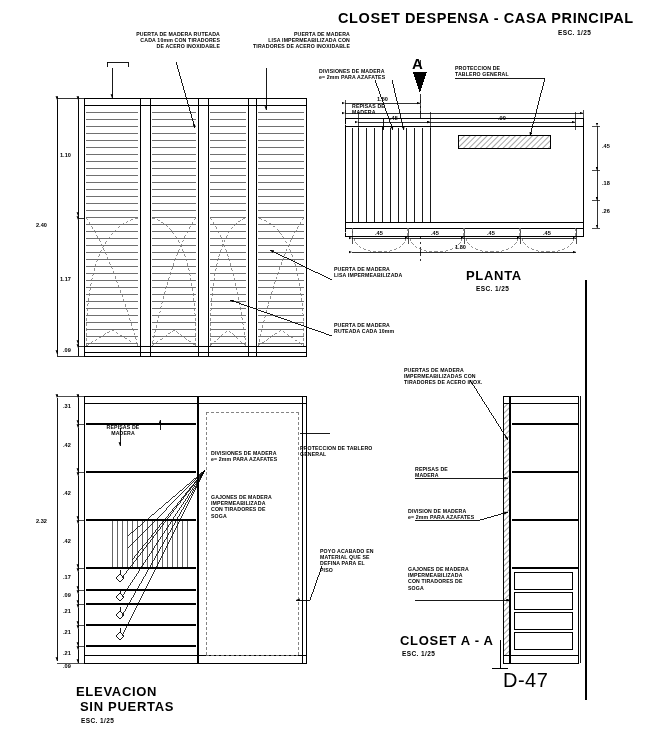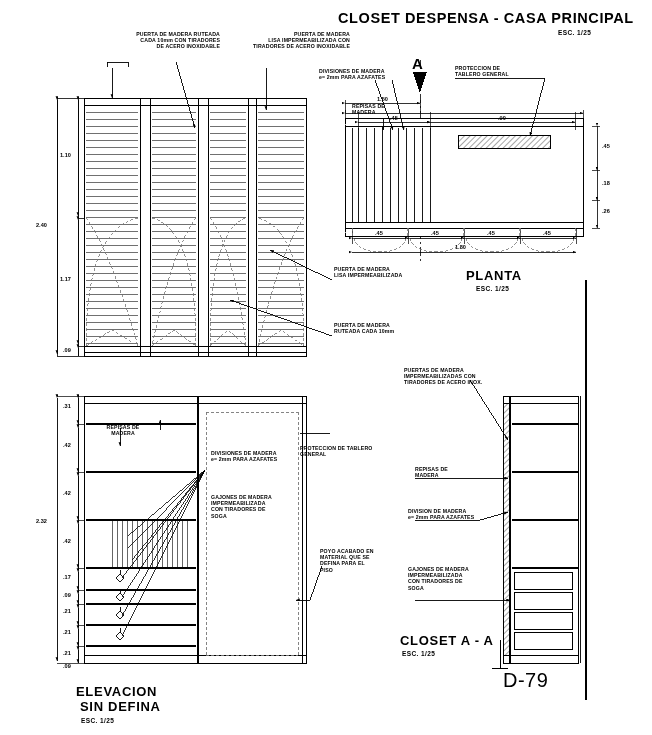--- a/index.html
+++ b/index.html
@@ -535,16 +535,16 @@
 e= 2mm PARA AZAFATES</div>
 <div class="abs note left" style="left:408px;top:566px;width:78px;">GAJONES DE MADERA
 IMPERMEABILIZADA
 CON TIRADORES DE
 SOGA</div>
 
 <div class="abs title-blk" style="left:400px;top:633px;">CLOSET A - A</div>
 <div class="abs title-sub" style="left:402px;top:650px;">ESC. 1/25</div>
 
 <div class="abs title-blk" style="left:76px;top:684px;">ELEVACION</div>
-<div class="abs title-blk" style="left:80px;top:699px;">SIN DEFINA</div>
+<div class="abs title-blk" style="left:80px;top:699px;">SIN PUERTAS</div>
 <div class="abs title-sub" style="left:81px;top:717px;">ESC. 1/25</div>
 
-<div class="abs sheet-id" style="left:503px;top:669px;">D-79</div>
+<div class="abs sheet-id" style="left:503px;top:669px;">D-47</div>
 
 </body></html>

